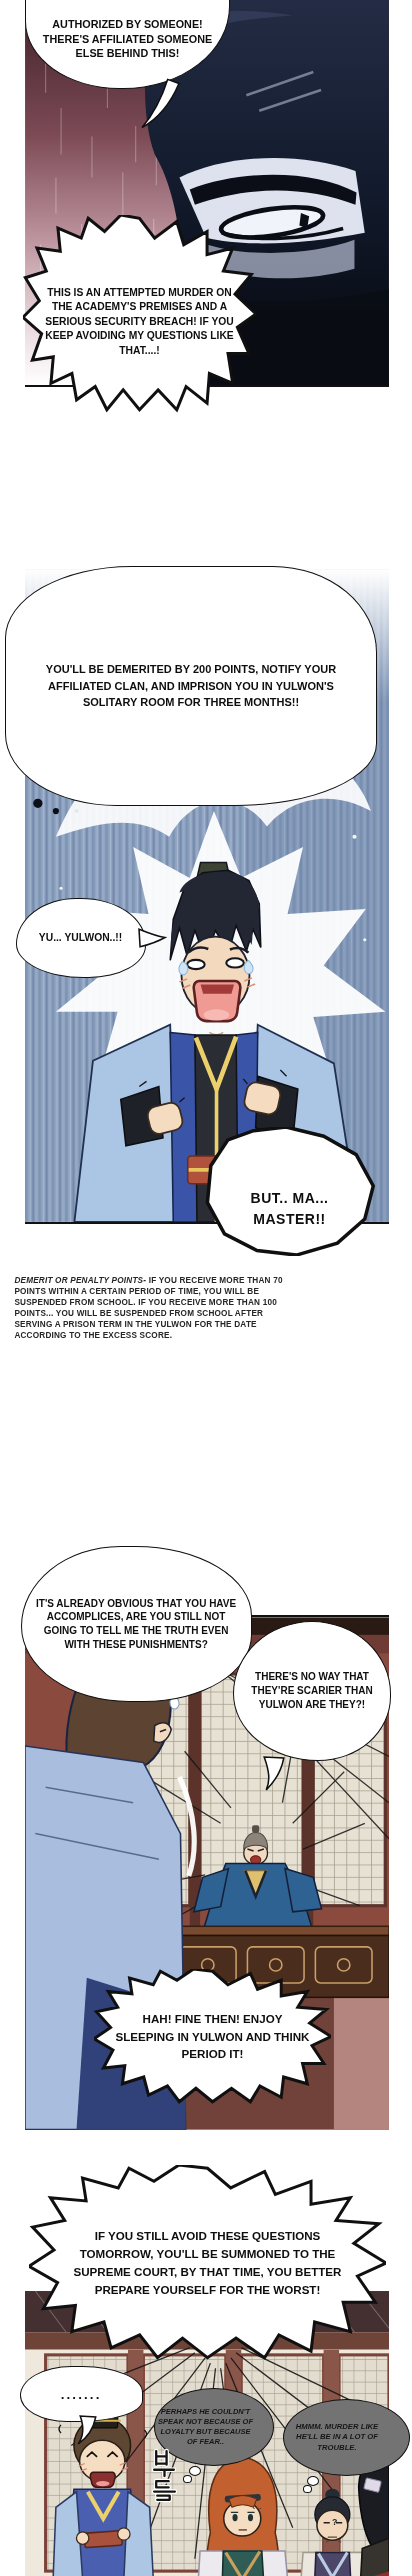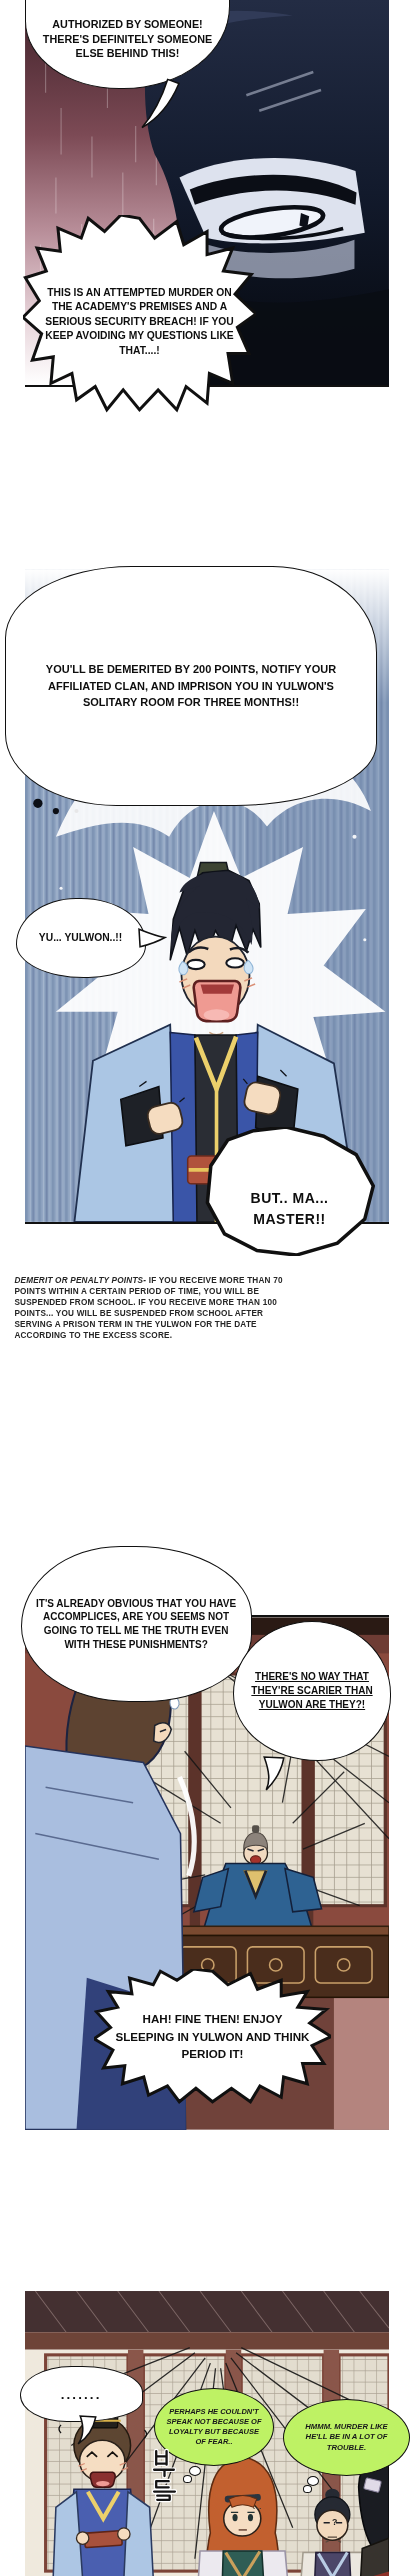--- a/index.html
+++ b/index.html
@@ -7,42 +7,42 @@
         font-family:"Liberation Sans",sans-serif;color:#101010;}
   .panel{position:absolute;overflow:hidden;z-index:1;}
   .panel svg{position:absolute;left:0;top:0;}
   
   .bubble{position:absolute;z-index:6;display:flex;align-items:center;justify-content:center;
           text-align:center;font-weight:bold;color:#0e0e0e;}
   .bubble .txt{position:relative;z-index:2;}
   .bubble-plain{background:#fff;border:1.8px solid #101010;box-sizing:border-box;}
   .bubble-svg .shape{position:absolute;left:0;top:0;width:100%;height:100%;z-index:1;}
   .tail{position:absolute;z-index:7;}
-  .thought{position:absolute;z-index:6;background:#bef264;border:1.5px solid #101010;border-radius:50%;
-           display:flex;align-items:center;justify-content:center;text-align:center;
+  .thought{position:absolute;z-index:6;background:#737373;border:1.5px solid #101010;border-radius:50%;
+           display:flex;align-items:center;text-align:center;
            font-weight:bold;box-sizing:border-box;color:#17171a;}
   .tcircle{position:absolute;background:#fff;border:1.3px solid #101010;border-radius:50%;z-index:6;}
   
   #bubA{left:25px;top:-5.2px;width:205px;height:94px;border-top:none;
         border-radius:0 0 52% 46% / 0 0 88% 72%;font-size:10.8px;line-height:1.32;}
   #bubA .txt{max-width:171px;padding-bottom:5.2px;}
   #bubB{left:23px;top:215px;width:233px;height:198px;font-size:10.3px;line-height:1.4;}
   #bubB .txt{max-width:192px;margin-top:16px;}
   #bubC{left:5px;top:566px;width:372px;height:240px;border-radius:34% 28% 38% 30% / 30% 36% 26% 30%;
         font-size:11px;line-height:1.52;}
   #bubC .txt{max-width:311px;}
   #bubD{left:15.5px;top:898px;width:130px;height:80px;
         border-radius:48% 52% 46% 54% / 60% 58% 42% 44%;font-size:10.3px;line-height:1.5;}
   #bubE{left:204px;top:1127px;width:171px;height:129px;font-size:14px;line-height:1.5;letter-spacing:0.5px;}
   #bubE .txt{max-width:144px;margin-top:34px;}
   #bubF{left:20.6px;top:1546px;width:231px;height:156px;
         border-radius:46% 54% 50% 50% / 55% 48% 46% 52%;font-size:10px;line-height:1.36;}
   #bubF .txt{max-width:202px;}
   #bubG{left:233px;top:1621px;width:158px;height:140px;
-        border-radius:50% 50% 46% 54% / 52% 52% 46% 48%;font-size:10px;line-height:1.4;text-decoration:underline;}
+        border-radius:50% 50% 46% 54% / 52% 52% 46% 48%;font-size:10px;line-height:1.4;}
   #bubG .txt{max-width:130px;}
   #bubH{left:94px;top:1969px;width:237px;height:135px;font-size:11.6px;line-height:1.5;}
   #bubH .txt{max-width:200px;}
   #bubI{left:29px;top:2165px;width:357px;height:196px;font-size:11.6px;line-height:1.56;}
   #bubI .txt{max-width:292px;}
   #bubJ{left:19.6px;top:2366px;width:123px;height:56px;
         border-radius:46% 54% 58% 42% / 58% 52% 42% 52%;font-size:13.4px;letter-spacing:2.1px;}
   #bubK{left:154px;top:2388px;width:120px;height:78px;font-size:7.5px;line-height:1.32;font-style:italic;}
   #bubK .txt{max-width:101px;}
   #bubL{left:283px;top:2399px;width:127px;height:77px;font-size:7.7px;line-height:1.32;font-style:italic;}
@@ -309,21 +309,21 @@
       <g>
         <path d="M648 380 C650 330 680 310 707 316 L707 520 C676 520 652 470 648 380 Z" fill="#1a1c22" stroke="#08090c" stroke-width="3"></path>
         <rect x="660" y="366" width="30" height="22" rx="3" fill="#e0dae8" stroke="#8d86a0" stroke-width="2" transform="rotate(14 675 377)"></rect>
         <polygon points="655,500 707,480 707,670 646,670" fill="#37332e" stroke="#15130f" stroke-width="3"></polygon>
         <polygon points="655,560 707,545 707,577 658,592" fill="#8e3128"></polygon>
       </g>
     </svg>
   </div>
 
   <div class="bubble bubble-plain" id="bubA">
-    <span class="txt">AUTHORIZED BY SOMEONE! THERE'S DEFINITELY SOMEONE ELSE BEHIND THIS!</span>
+    <span class="txt">AUTHORIZED BY SOMEONE! THERE'S AFFILIATED SOMEONE ELSE BEHIND THIS!</span>
   </div>
   <svg class="tail" style="left:141px;top:78px;" width="41" height="52" viewBox="0 0 80 100">
     <path d="M52 2 C40 40 22 72 2 96 C34 78 58 48 74 10 Z" fill="#fff" stroke="#101010" stroke-width="3"></path>
   </svg>
 
   <div class="bubble bubble-svg" id="bubB">
     <svg class="shape" viewBox="0 0 200 120" preserveAspectRatio="none">
       <polygon vector-effect="non-scaling-stroke" fill="#fff" stroke="#101010" stroke-width="3" points="100,2 113,14 132,4 138,18 158,10 158,24 180,20 172,34 196,36 182,48 200,60 184,68 194,84 176,84 180,102 160,96 158,114 140,104 132,118 116,106 100,118 86,106 72,118 62,104 46,112 42,96 24,102 26,86 8,88 16,72 0,62 14,52 2,38 20,34 12,20 32,22 30,8 50,14 56,2 70,10 84,0"></polygon>
     </svg>
     <span class="txt">THIS IS AN ATTEMPTED MURDER ON THE ACADEMY'S PREMISES AND A SERIOUS SECURITY BREACH! IF YOU KEEP AVOIDING MY QUESTIONS LIKE THAT....!</span>
@@ -345,37 +345,43 @@
       <polygon vector-effect="non-scaling-stroke" fill="#fff" stroke="#101010" stroke-width="3.5" points="58,4 96,0 140,10 178,30 198,64 188,100 156,126 108,139 62,134 24,116 4,82 8,42 28,14"></polygon>
     </svg>
     <span class="txt">BUT.. MA... MASTER!!</span>
   </div>
 
   <div id="footnotes">
     <p class="fn-p1"><span class="term">DEMERIT OR PENALTY POINTS-</span><span> IF YOU RECEIVE MORE THAN 70 POINTS WITHIN A CERTAIN PERIOD OF TIME, YOU WILL BE SUSPENDED FROM SCHOOL. IF YOU RECEIVE MORE THAN 100 POINTS... YOU WILL BE SUSPENDED FROM SCHOOL AFTER SERVING A PRISON TERM IN THE YULWON FOR THE DATE ACCORDING TO THE EXCESS SCORE.</span></p>
   </div>
 
   <div class="bubble bubble-plain" id="bubF">
-    <span class="txt">IT'S ALREADY OBVIOUS THAT YOU HAVE ACCOMPLICES, ARE YOU SEEMS NOT GOING TO TELL ME THE TRUTH EVEN WITH THESE PUNISHMENTS?</span>
+    <span class="txt">IT'S ALREADY OBVIOUS THAT YOU HAVE ACCOMPLICES, ARE YOU STILL NOT GOING TO TELL ME THE TRUTH EVEN WITH THESE PUNISHMENTS?</span>
   </div>
 
   <div class="bubble bubble-plain" id="bubG">
     <span class="txt">THERE'S NO WAY THAT THEY'RE SCARIER THAN YULWON ARE THEY?!</span>
   </div>
   <svg class="tail" style="left:260px;top:1756px;" width="31" height="37" viewBox="0 0 60 72">
     <path d="M8 2 C18 30 20 48 12 66 C30 48 42 26 46 4 Z" fill="#fff" stroke="#101010" stroke-width="3"></path>
   </svg>
 
   <div class="bubble bubble-svg" id="bubH">
     <svg class="shape" viewBox="0 0 200 120" preserveAspectRatio="none">
       <polygon vector-effect="non-scaling-stroke" fill="#fff" stroke="#101010" stroke-width="3" points="100,2 113,14 132,4 138,18 158,10 158,24 180,20 172,34 196,36 182,48 200,60 184,68 194,84 176,84 180,102 160,96 158,114 140,104 132,118 116,106 100,118 86,106 72,118 62,104 46,112 42,96 24,102 26,86 8,88 16,72 0,62 14,52 2,38 20,34 12,20 32,22 30,8 50,14 56,2 70,10 84,0"></polygon>
     </svg>
     <span class="txt">HAH! FINE THEN! ENJOY SLEEPING IN YULWON AND THINK PERIOD IT!</span>
   </div>
 
+  <div class="bubble bubble-svg" id="bubI">
+    <svg class="shape" viewBox="0 0 200 120" preserveAspectRatio="none">
+      <polygon vector-effect="non-scaling-stroke" fill="#fff" stroke="#101010" stroke-width="3" points="100,2 113,14 132,4 138,18 158,10 158,24 180,20 172,34 196,36 182,48 200,60 184,68 194,84 176,84 180,102 160,96 158,114 140,104 132,118 116,106 100,118 86,106 72,118 62,104 46,112 42,96 24,102 26,86 8,88 16,72 0,62 14,52 2,38 20,34 12,20 32,22 30,8 50,14 56,2 70,10 84,0"></polygon>
+    </svg>
+    <span class="txt">IF YOU STILL AVOID THESE QUESTIONS TOMORROW, YOU'LL BE SUMMONED TO THE SUPREME COURT, BY THAT TIME, YOU BETTER PREPARE YOURSELF FOR THE WORST!</span>
+  </div>
 
   <div class="bubble bubble-plain" id="bubJ">
     <span class="txt">.......</span>
   </div>
   <svg class="tail" style="left:77px;top:2415px;" width="24" height="32" viewBox="0 0 46 62">
     <path d="M6 2 C14 24 12 42 2 56 C20 44 32 24 36 4 Z" fill="#fff" stroke="#101010" stroke-width="3"></path>
   </svg>
 
   <div class="thought" id="bubK">
     <span class="txt">PERHAPS HE COULDN'T SPEAK NOT BECAUSE OF LOYALTY BUT BECAUSE OF FEAR..</span>

